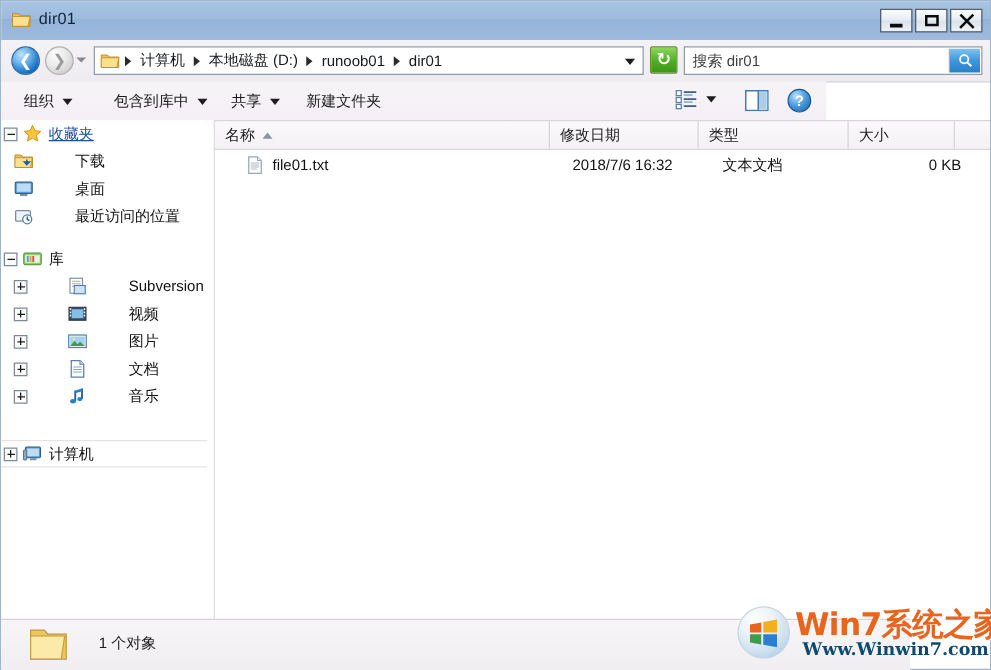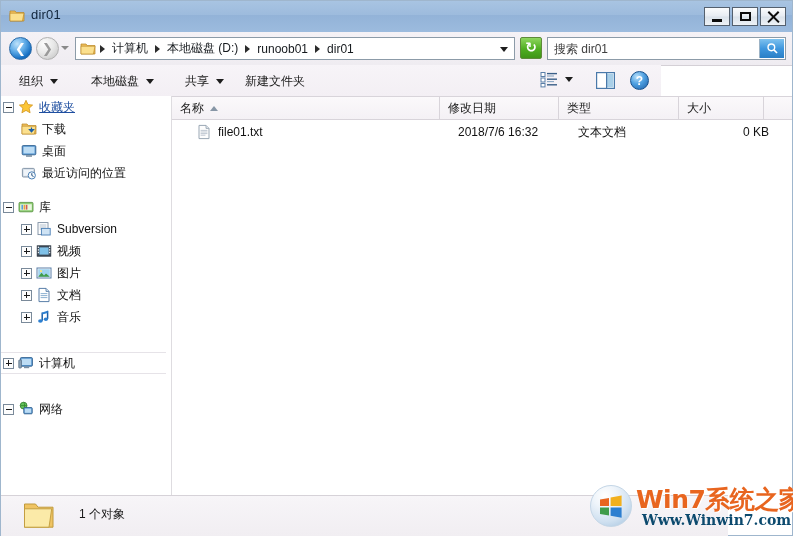--- a/index.html
+++ b/index.html
@@ -320,21 +320,21 @@
   
   .tree-row {
     position: relative;
     height: 22px;
     display: flex;
     align-items: center;
     padding-left: 2px;
     cursor: pointer;
     white-space: nowrap;
   }
-  .tree-row.indent1 { padding-left: 20px; }
+  .tree-row.indent1 { padding-left: 10px; gap: 28px; }
   .tree-row.highlight {
     background: #ffffff;
     border-top: 1px solid #e6e3e8;
     border-bottom: 1px solid #e6e3e8;
     height: 20px;
   }
   .expander {
     width: 11px; height: 11px;
     box-sizing: border-box;
     border: 1px solid #7a8a9a;
@@ -551,21 +551,21 @@
       </span>
     </div>
   </div>
 
   <div id="toolbar">
     <div class="tb-item" id="tb-organize">
       <span>组织</span>
       <span class="tb-caret"></span>
     </div>
     <div class="tb-item" id="tb-include">
-      <span>本地磁盘</span>
+      <span>包含到库中</span>
       <span class="tb-caret"></span>
     </div>
     <div class="tb-item" id="tb-share">
       <span>共享</span>
       <span class="tb-caret"></span>
     </div>
     <div class="tb-item" id="tb-newfolder">
       <span>新建文件夹</span>
     </div>
 
@@ -710,30 +710,20 @@
         <rect x="3.6" y="3.8" width="9.6" height="6.2" fill="#bcdcf4"></rect>
         <rect x="6" y="11.6" width="5.2" height="1.6" fill="#7b8fa3"></rect>
         <rect x="0.8" y="5" width="2.6" height="8" rx=".6" fill="#8fa6bb" stroke="#5c7185" stroke-width=".8"></rect>
       </svg>
       <span class="tree-label">计算机</span>
     </div>
 
     <div class="tree-gap"></div>
     <div class="tree-gap"></div>
 
-    <div class="tree-row">
-      <span class="expander"></span>
-      <svg class="tree-icon" viewBox="0 0 16 16">
-        <circle cx="5.6" cy="4.6" r="3.4" fill="#63c35a" stroke="#2f7a2a" stroke-width=".8"></circle>
-        <path d="M2.4 4.6h6.4M5.6 1.2c1.4 1.6 1.4 5.2 0 6.8" stroke="#2f7a2a" stroke-width=".7" fill="none"></path>
-        <rect x="5.8" y="6.6" width="8.4" height="6.2" rx=".8" fill="#5b9bd5" stroke="#2f5d8c" stroke-width=".9"></rect>
-        <rect x="6.8" y="7.6" width="6.4" height="4.2" fill="#bcdcf4"></rect>
-      </svg>
-      <span class="tree-label">网络</span>
-    </div>
   </div>
 
   <div id="splitter"></div>
 
   <div id="content">
 
     <div id="colheader">
       <div class="colh" style="left:0; width:268px;">
         <span>名称</span>
         <span class="sortarrow"></span>

